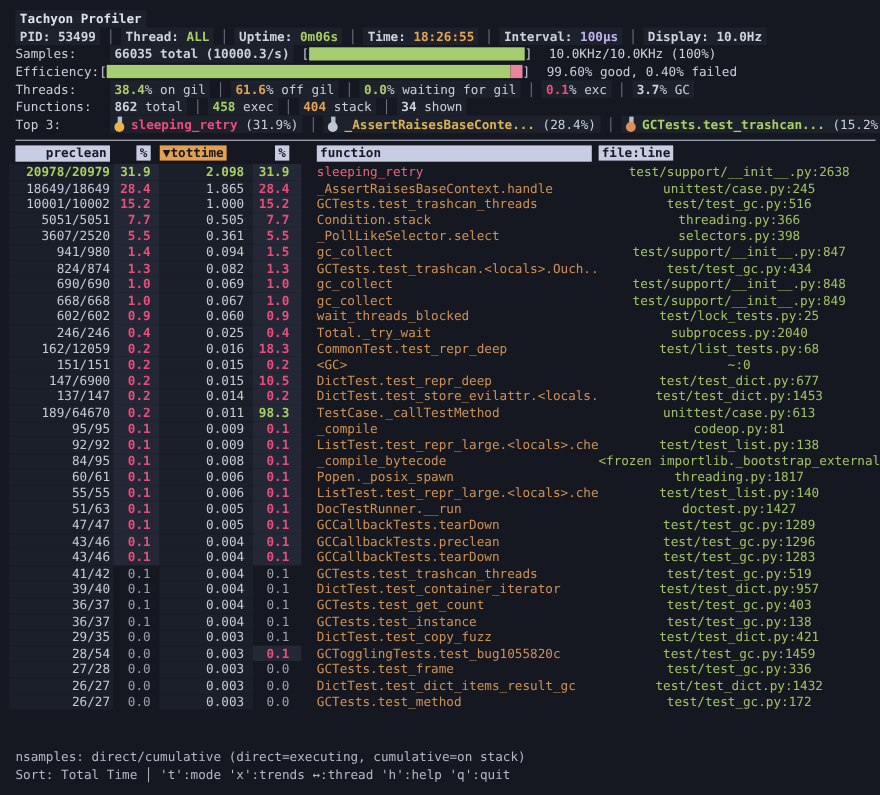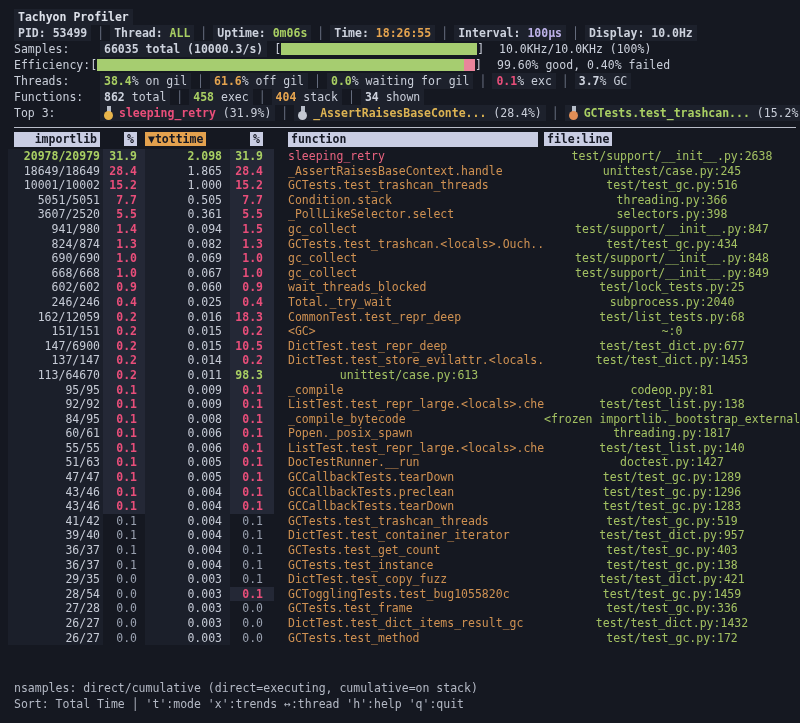--- a/index.html
+++ b/index.html
@@ -100,21 +100,21 @@
   <div class="hline">
     <span class="lab">Top 3:</span><span><span class="badge"><span class="medal gold"></span><span class="c-red">sleeping_retry </span><span class="suffix">(31.9%)</span></span><span class="sep">│</span><span class="badge"><span class="medal silver"></span><span class="c-yellow">_AssertRaisesBaseConte... </span><span class="suffix">(28.4%)</span></span><span class="sep">│</span><span class="badge"><span class="medal bronze"></span><span class="c-green">GCTests.test_trashcan... </span><span class="suffix">(15.2%)</span></span></span>
   </div>
 </div>
 
 <div class="rule"></div>
 
 <div class="table">
   <div class="thead">
     <div class="th th-ns">
-        <span class="th-box">importlib</span>
+        <span class="th-box">preclean</span>
       </div>
     <div class="th th-p1"><span class="th-box">%</span></div>
     <div class="th th-t"><span class="th-box th-sort">▼tottime</span></div>
     <div class="th th-p2"><span class="th-box">%</span></div>
     <div class="th th-fn"><span class="th-box">function</span></div>
     <div class="th"><span class="th-box">file:line</span></div>
   </div>
   <div>
       <div class="trow sel">
         <span class="cell ns">20978/20979</span>
@@ -230,24 +230,25 @@
       </div>
       <div class="trow">
         <span class="cell ns">137/147</span>
         <span class="cell p1 c-red pbadge">0.2</span>
         <span class="cell tt">0.014</span>
         <span class="cell p2 c-red pbadge">0.2</span>
         <span class="cell fn">DictTest.test_store_evilattr.&lt;locals...</span>
         <span class="cell file">test/test_dict.py:1453</span>
       </div>
       <div class="trow">
-        <span class="cell ns">113/64670</span>
+        <span class="cell ns">189/64670</span>
         <span class="cell p1 c-red pbadge">0.2</span>
         <span class="cell tt">0.011</span>
         <span class="cell p2 c-green pbadge">98.3</span>
+        <span class="cell fn">TestCase._callTestMethod</span>
         <span class="cell file">unittest/case.py:613</span>
       </div>
       <div class="trow">
         <span class="cell ns">95/95</span>
         <span class="cell p1 c-red pbadge">0.1</span>
         <span class="cell tt">0.009</span>
         <span class="cell p2 c-red pbadge">0.1</span>
         <span class="cell fn">_compile</span>
         <span class="cell file">codeop.py:81</span>
       </div>

